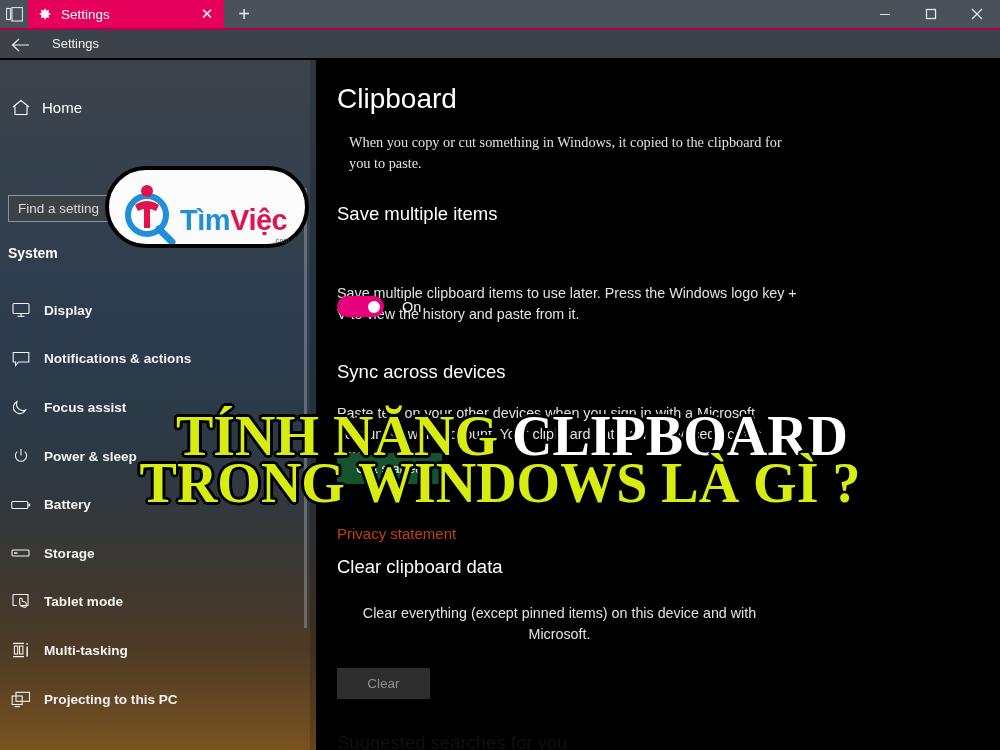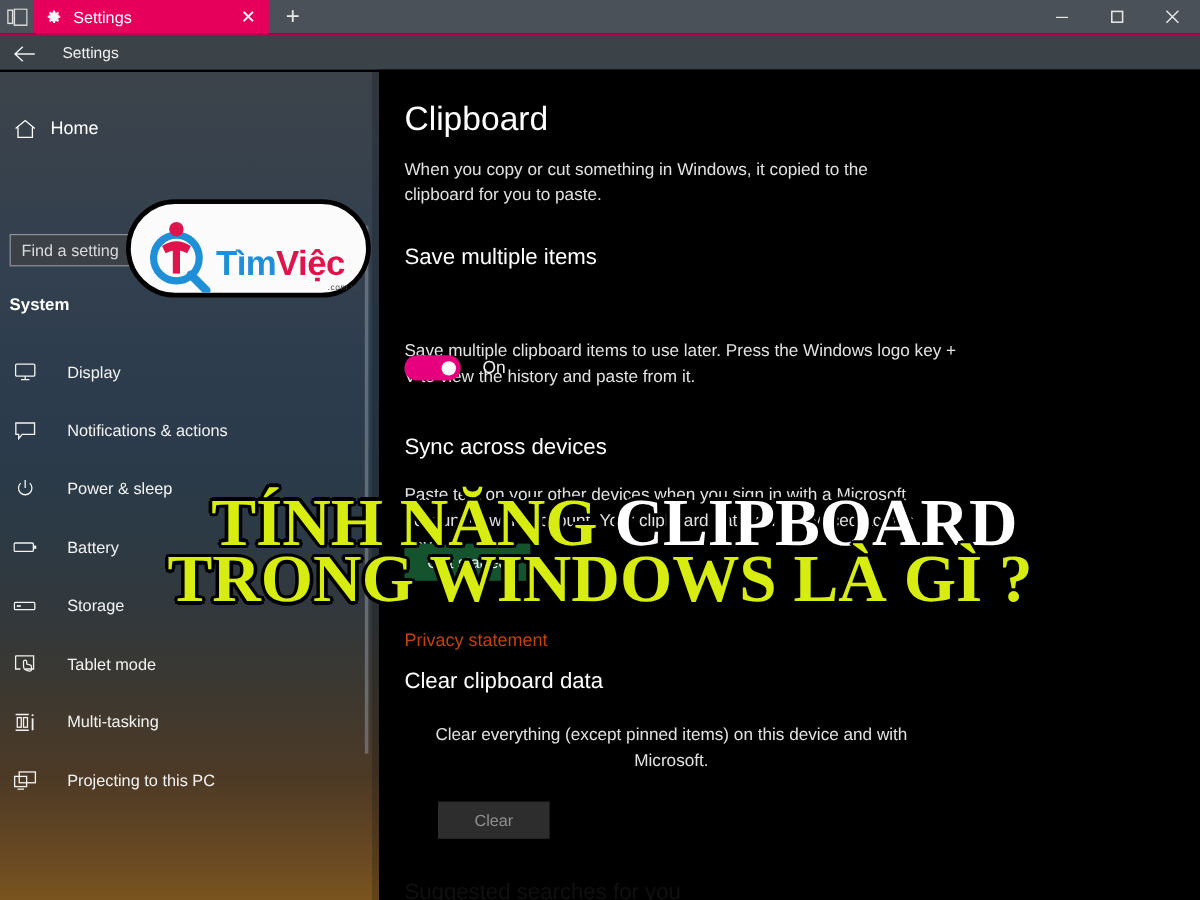--- a/index.html
+++ b/index.html
@@ -129,21 +129,21 @@
   #navlist { position: absolute; left: 0; top: 226px; width: 300px; }
   .navitem {
     height: 48.6px;
     display: flex; align-items: center;
   }
   .navitem .ic {
     width: 38px; display: flex; justify-content: center; align-items: center;
     color: #f2f2f2; flex: 0 0 auto; margin-left: 2px;
   }
   .navitem .lb {
-    color: #f2f2f2; font-size: 13.6px; margin-left: 16px; white-space: nowrap;
+    color: #f2f2f2; font-size: 13.6px; margin-left: 4px; white-space: nowrap; font-weight: bold;
   }
 
   #sb-track {
     position: absolute; right: 9px; top: 128px;
     width: 3px; height: 440px; background: #8c949c; opacity: .55;
   }
   #sb-edge {
     position: absolute; right: 0; top: 0; width: 6px; height: 692px;
     background: rgba(0,0,0,.18);
   }
@@ -177,21 +177,21 @@
     position: absolute; left: 21px; top: 25px;
     color: #fff; font-size: 28px; font-weight: 300;
   }
   .body-text {
     position: absolute; color: #e2e2e2;
     font-size: 14.3px; line-height: 21px; width: 440px;
   }
   .section-head {
     position: absolute; color: #fff; font-size: 18.5px; font-weight: 300;
   }
-  #intro-text { left: 21px; top: 74px; }
+  #intro-text { left: 33px; top: 74px; font-family: Liberation Serif, serif; }
   #h-save { left: 21px; top: 145px; }
   #save-text { left: 21px; top: 201px; width: 470px; margin-top: 24px; }
   #toggle-row {
     position: absolute; left: 21px; top: 238px;
     display: flex; align-items: center;
   }
   #toggle-switch {
     width: 47px; height: 21px; border-radius: 11px;
     background: #e6007e; position: relative;
   }
@@ -216,21 +216,21 @@
     color: #c2410c; font-size: 15px;
   }
 
   #h-clear { left: 21px; top: 498px; }
   #clear-text { left: 21px; top: 545px; width: 445px; text-align: center; }
   #clear-btn {
     position: absolute; left: 21px; top: 610px;
     width: 93px; height: 31px;
     background: #2d2d2d;
     color: #8f8f8f; font-size: 13.5px;
-    display: flex; align-items: center; justify-content: center; margin-left: 28px;
+    display: flex; align-items: center; justify-content: center;
   }
   #h-bottom {
     position: absolute; left: 21px; top: 674px;
     color: #101010; font-size: 18.5px; font-weight: 300;
   }
 
   
   #overlay {
     position: absolute; left: 0; top: 388px;
     width: 1000px; height: 135px;
@@ -345,20 +345,28 @@
 
       <div class="navitem">
         <span class="ic">
           <svg width="18" height="16" viewBox="0 0 18 16">
             <path d="M1.2 1.5 H16.8 V11 H6.5 L3.6 14.5 V11 H1.2 Z" fill="none" stroke="#f2f2f2" stroke-width="1.1"></path>
           </svg>
         </span>
         <span class="lb">Notifications &amp; actions</span>
       </div>
 
+      <div class="navitem">
+        <span class="ic">
+          <svg width="16" height="16" viewBox="0 0 16 16">
+            <path d="M12.6 10.9A6.4 6.4 0 014.1 2.4a6.4 6.4 0 108.5 8.5z" fill="none" stroke="#f2f2f2" stroke-width="1.1"></path>
+          </svg>
+        </span>
+        <span class="lb">Focus assist</span>
+      </div>
 
       <div class="navitem">
         <span class="ic">
           <svg width="16" height="16" viewBox="0 0 16 16">
             <path d="M4.2 3.6a5.6 5.6 0 107.6 0" fill="none" stroke="#f2f2f2" stroke-width="1.1"></path>
             <path d="M8 1 V7.6" stroke="#f2f2f2" stroke-width="1.1"></path>
           </svg>
         </span>
         <span class="lb">Power &amp; sleep</span>
       </div>

